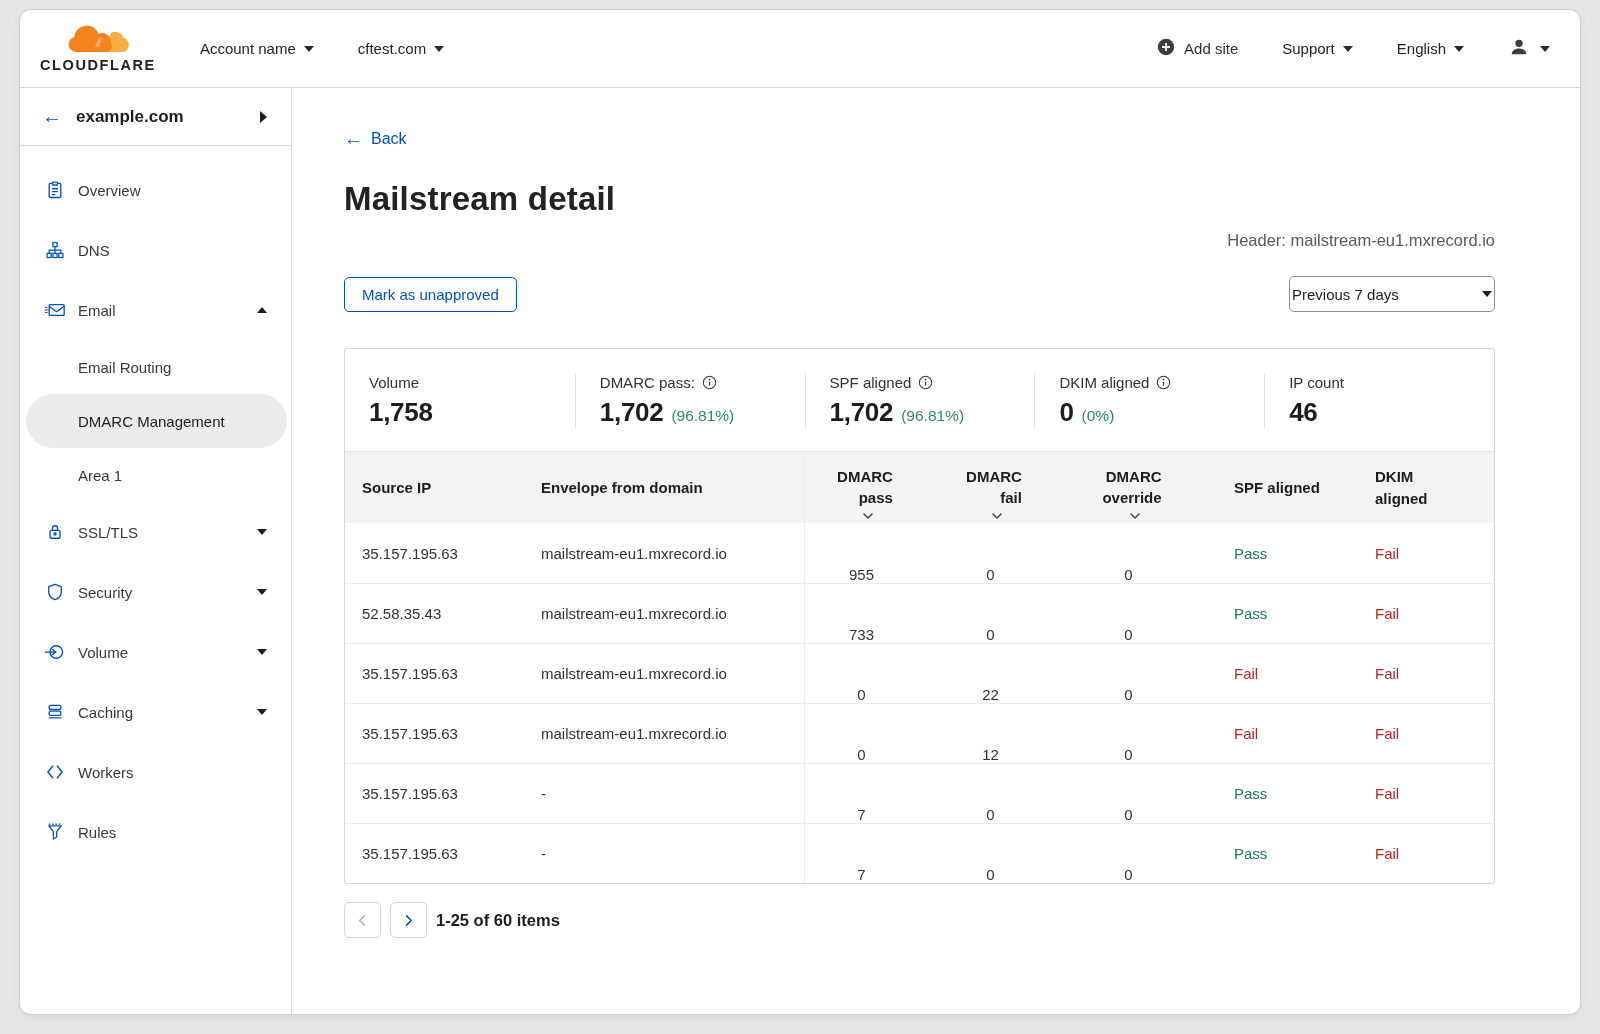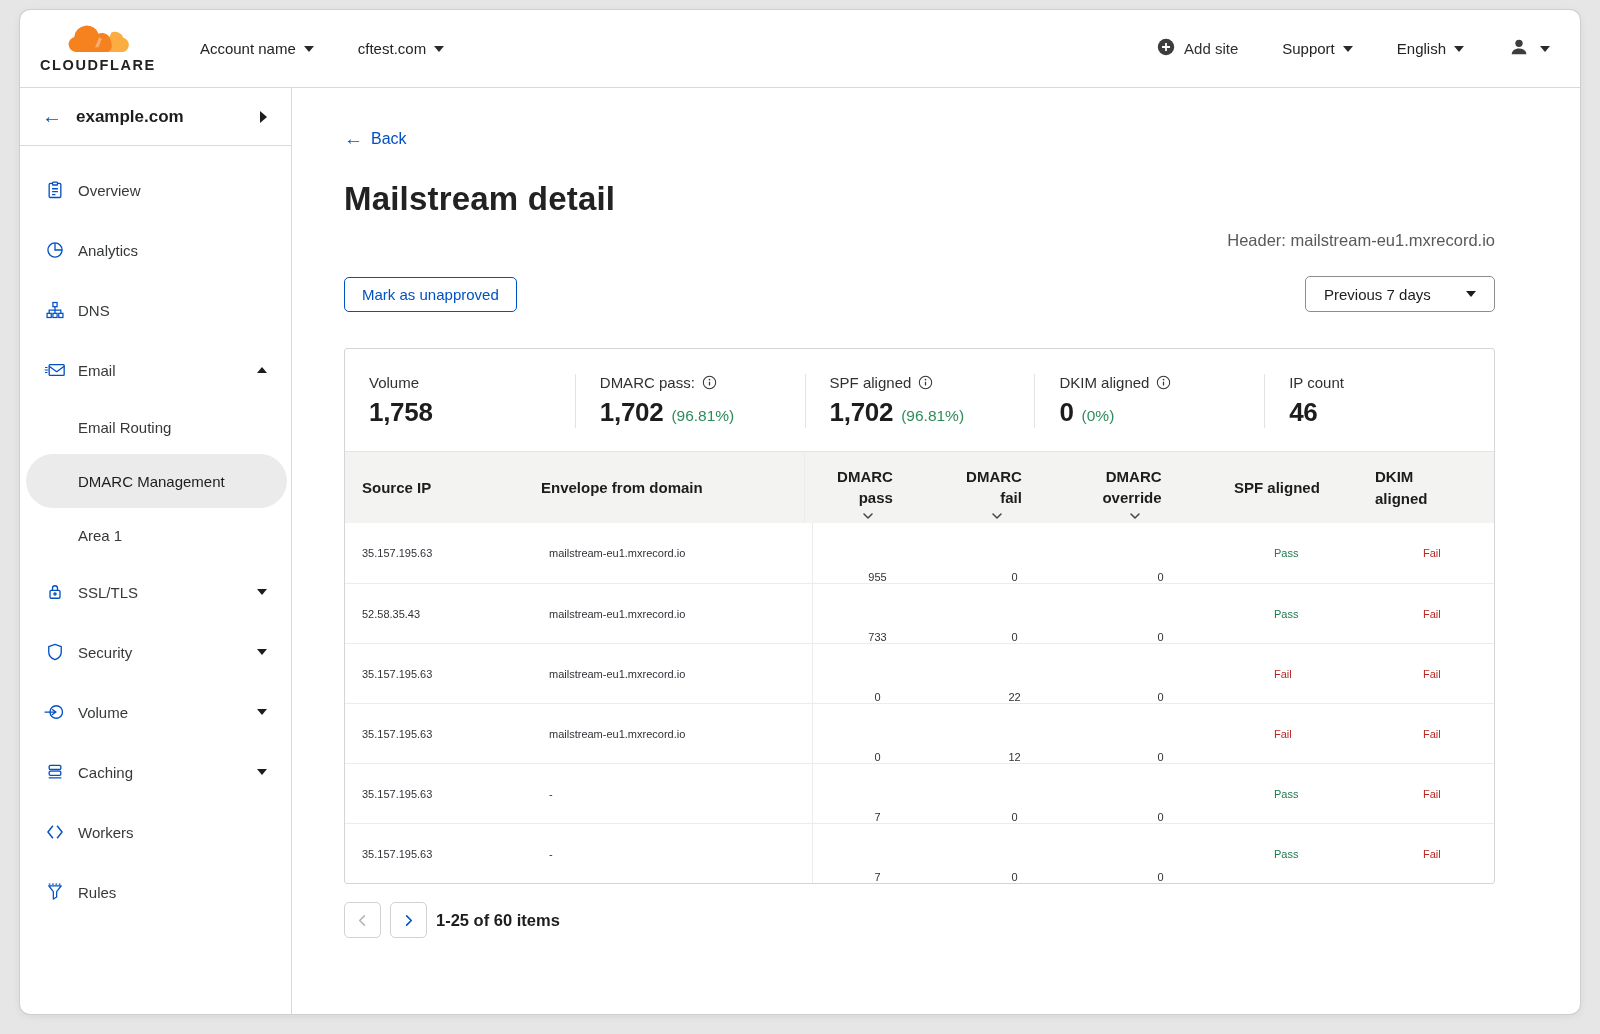--- a/index.html
+++ b/index.html
@@ -64,43 +64,43 @@
   .back-link { margin-top:40px; display:inline-flex; align-items:center; gap:8px; color:#0051c3; font-size:16px; cursor:pointer; }
   .back-link .arrow { font-size:19px; }
   .page-title { margin-top:30px; font-size:33px; font-weight:700; color:#222; letter-spacing:.2px; }
   .page-subtitle { margin-top:13px; font-size:16.5px; color:#595959;text-align:right; }
   .actions-row { margin-top:26px; display:flex; align-items:center; }
   .btn-outline {
     font-family:inherit; background:#fff; border:1px solid #0051c3; color:#0051c3;
     font-size:15px; padding:8px 17px; border-radius:5px; cursor:pointer;
   }
   .select-box {
-    margin-left:auto; width:190px; height:36px; border:1px solid #8d8d8d; border-radius:5px;
-    display:flex; align-items:center; padding:0 18px; font-size:15px; color:#1d1d1d; cursor:pointer;
+    margin-left:auto; width:206px; height:36px; border:1px solid #8d8d8d; border-radius:5px;
+    display:flex; align-items:center; padding:0 2px; font-size:15px; color:#1d1d1d; cursor:pointer;
     background:#fff;
   }
   .select-box .caret-down { margin-left:auto; border-top-color:#1d1d1d; }
   
   .panel { margin-top:36px; border:1px solid #d5d5d5; border-radius:3px; background:#fff; }
   .stats-row { display:flex; padding:25px 0 23px 0; }
   .stat { width:20%; padding-left:24px; }
   .stat + .stat { border-left:1px solid #e3e3e3; }
   .stat-label { font-size:15px; color:#313131; display:flex; align-items:center; gap:7px; }
   .stat-value-line { margin-top:6px; display:flex; align-items:baseline; gap:8px; }
   .stat-value { font-size:26px; font-weight:700; color:#1d1d1d; letter-spacing:-.3px; }
   .stat-pct { font-size:15.5px; color:#2e8c5a; }
   .info-icon { display:inline-flex; }
   
   .trow { display:grid; grid-template-columns:180px 280px 120px 138px 138px 159px 1fr; }
   .thead { background:#f3f3f2; border-top:1px solid #e4e4e4; height:72px; font-weight:700; font-size:15px; color:#1d1d1d; }
   .th { display:flex; align-items:center; }
   .th .lines { line-height:1.45; }
   .th.right { justify-content:flex-end; text-align:right; }
   .sort-icon { margin:0 0 0 6px; flex:0 0 14px; }
-  .tbody-row { height:60px; font-size:11px; color:#2f3237;gap:8px; }
+  .tbody-row { height:60px; font-size:15px; color:#2f3237; }
   .tbody-row + .tbody-row { border-top:1px solid #ececec; }
   .cell { display:flex; align-items:center; }
   .cell.num { justify-content:flex-end; }
   .c1 { padding-left:17px; }
   .c2 { padding-left:16px; border-right:1px solid #ececec; }
   .c3, .c4, .c5 { padding-right:7px;flex-direction:column; }
   .th.c3, .th.c4, .th.c5 { padding-right:0; }
   .c6 { padding-left:33px; }
   .c7 { padding-left:15px; }
   .cell.pass { color:#1f7a4d; }
@@ -184,29 +184,20 @@
               <svg width="20" height="20" viewBox="0 0 24 24" fill="none" stroke="#0051c3" stroke-width="1.6" stroke-linejoin="round">
                 <rect x="5" y="4" width="14" height="17" rx="1.5"></rect>
                 <rect x="9" y="2.5" width="6" height="3.5" rx="1" fill="#fff"></rect>
                 <path d="M8.5 10.5h7M8.5 14h7M8.5 17.5h4"></path>
               </svg>
             </span>
             <span class="side-label">Overview</span>
           </div>
           <div class="side-item">
             <span class="side-icon">
-              <svg width="20" height="20" viewBox="0 0 24 24" fill="none" stroke="#0051c3" stroke-width="1.6">
-                <circle cx="12" cy="12" r="8.5"></circle>
-                <path d="M12 3.5V12h8.5"></path>
-              </svg>
-            </span>
-            <span class="side-label">Analytics</span>
-          </div>
-          <div class="side-item">
-            <span class="side-icon">
               <svg width="20" height="20" viewBox="0 0 24 24" fill="none" stroke="#0051c3" stroke-width="1.5">
                 <rect x="9.5" y="3" width="5" height="5"></rect>
                 <rect x="2.5" y="16" width="5" height="5"></rect>
                 <rect x="9.5" y="16" width="5" height="5"></rect>
                 <rect x="16.5" y="16" width="5" height="5"></rect>
                 <path d="M12 8v4M12 12H5v4M12 12v4M12 12h7v4"></path>
               </svg>
             </span>
             <span class="side-label">DNS</span>
           </div>

